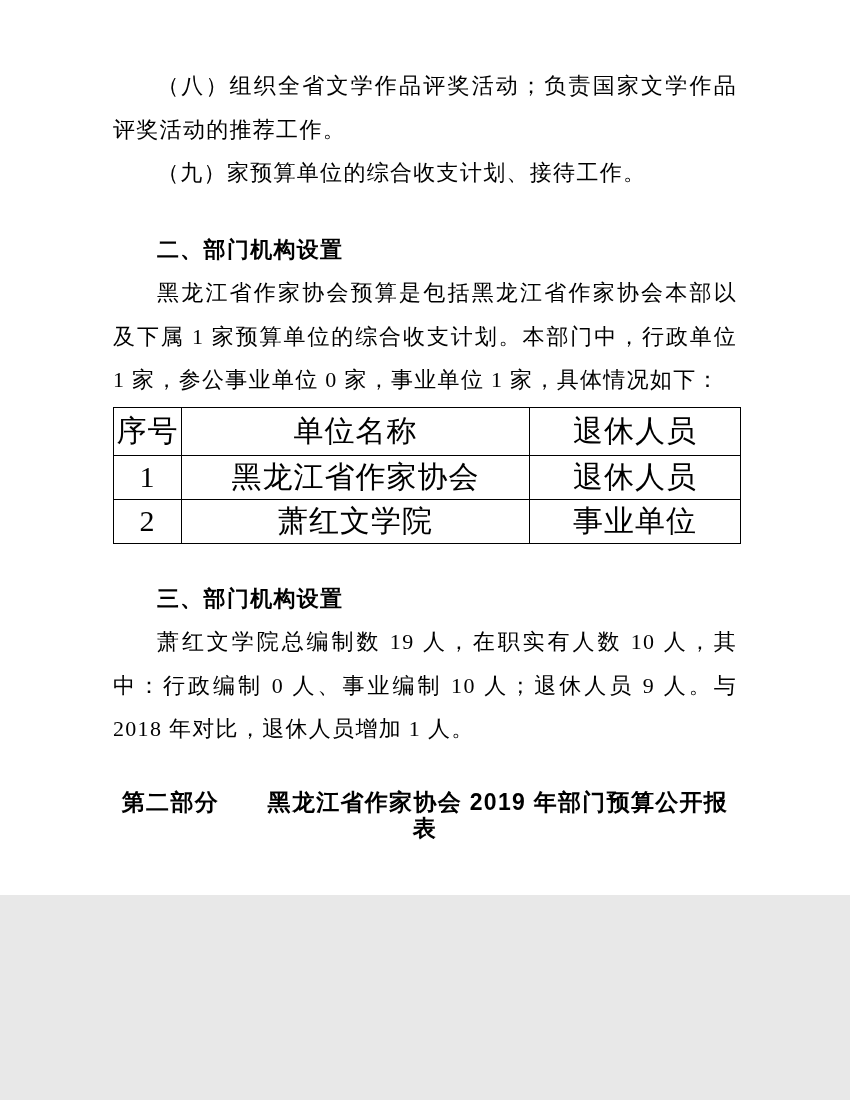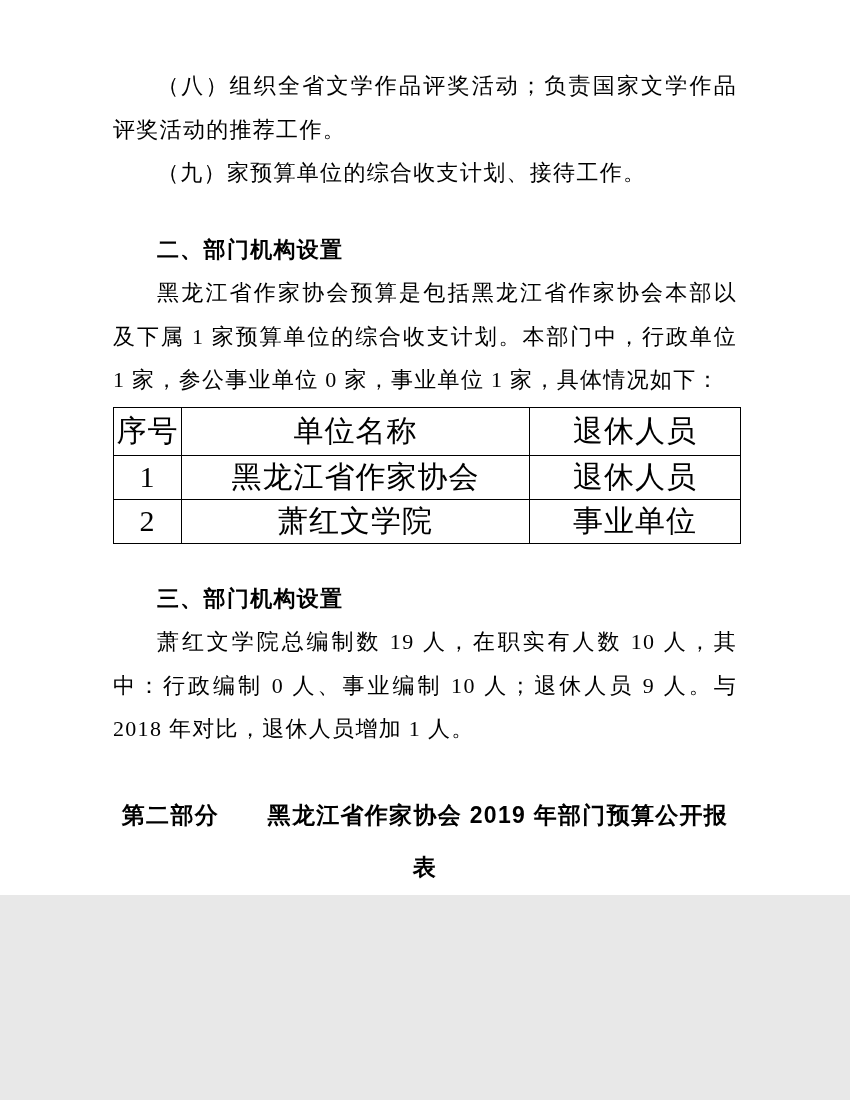--- a/index.html
+++ b/index.html
@@ -57,21 +57,21 @@
     padding: 0;
   }
   .org-table thead tr { height: 48px; }
   .org-table tbody tr { height: 44px; }
   .col-index   { width: 67px; }
   .col-name    { width: 347px; }
   .col-type    { width: 210px; }
   .part-heading {
     margin: 38px 0 0 0;
     font-size: 23px;
-    line-height: 52px;
+    line-height: 26px;
     letter-spacing: 1.3px;
     font-weight: 700;
     text-align: center;
     text-indent: 0;
     font-family: "Liberation Sans", "DejaVu Sans", sans-serif;
     white-space: pre-wrap;
   }
   .page-number {
     position: absolute;
     left: 0;

